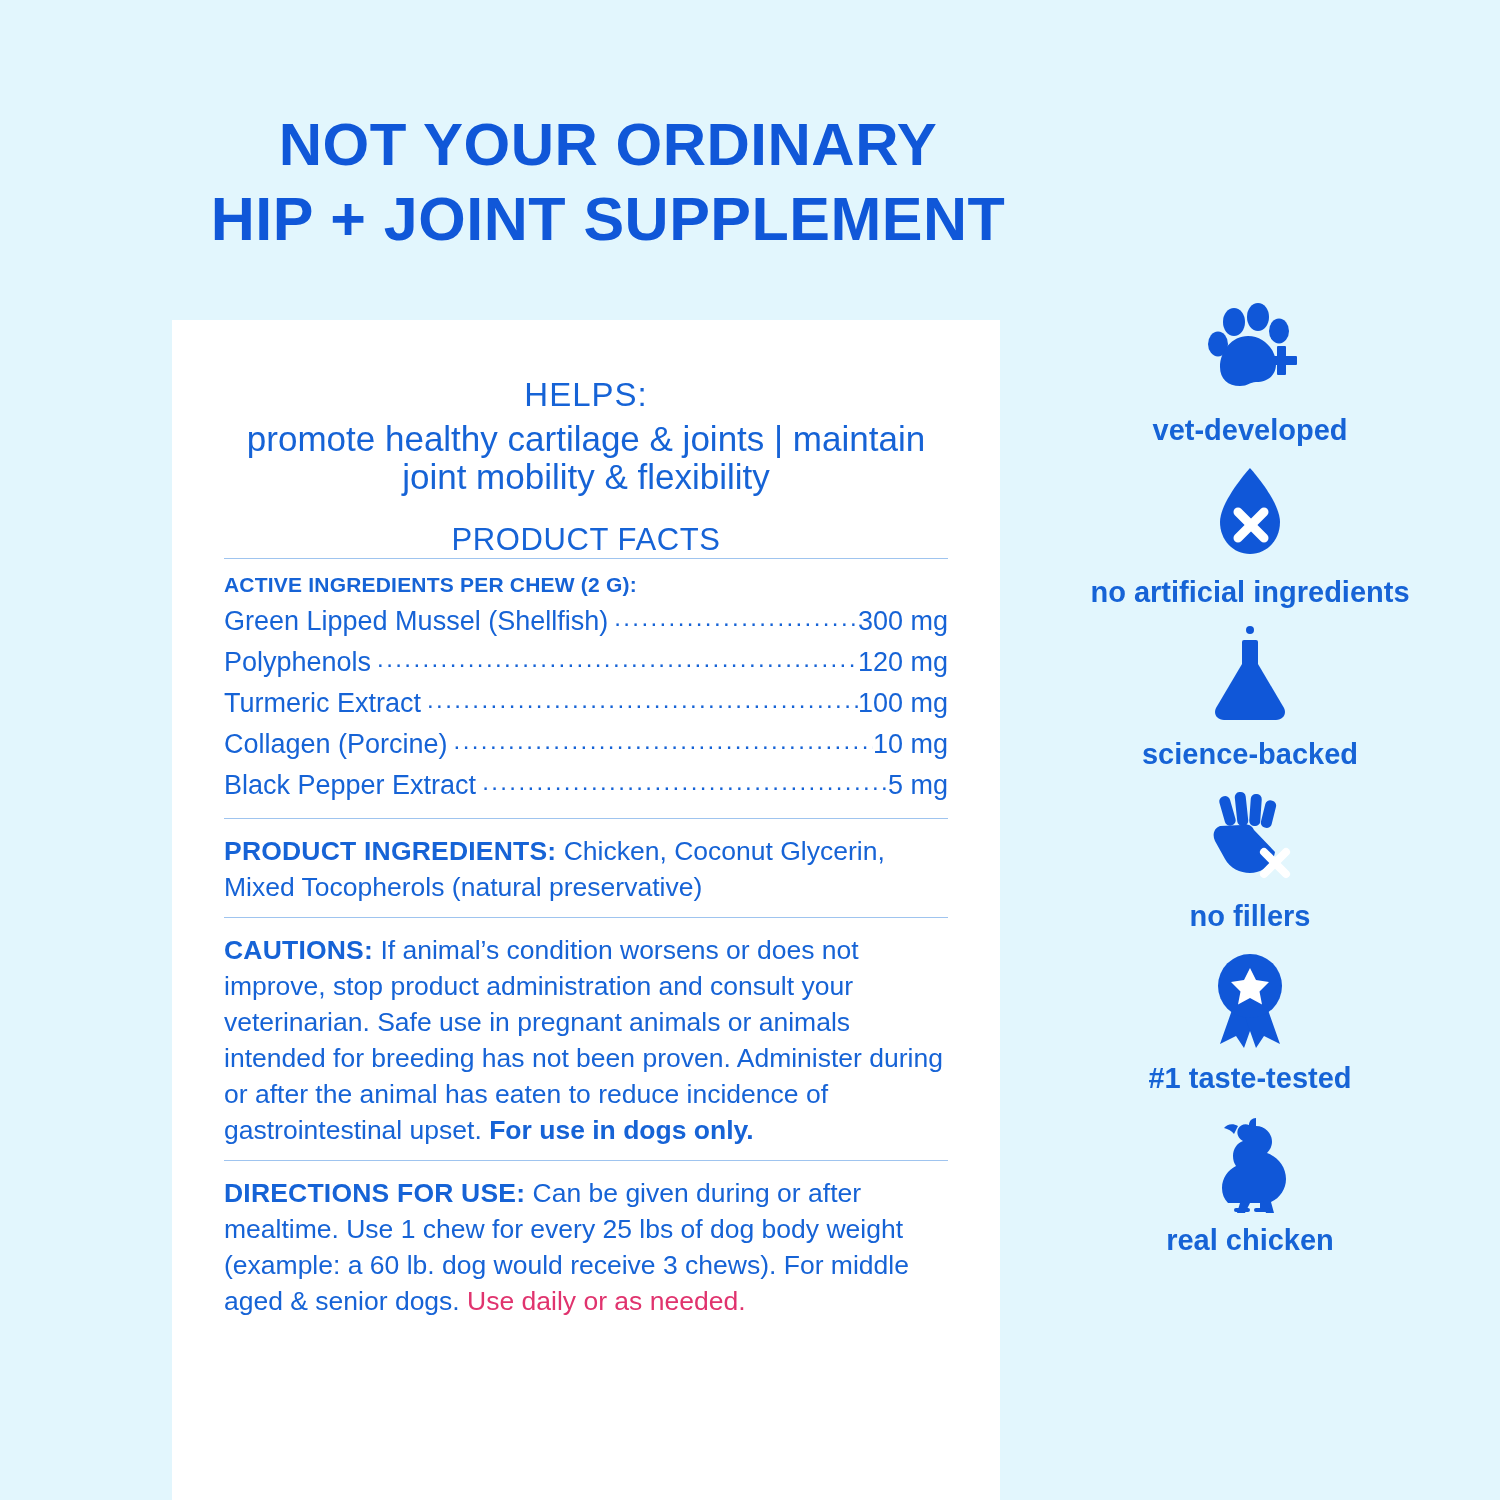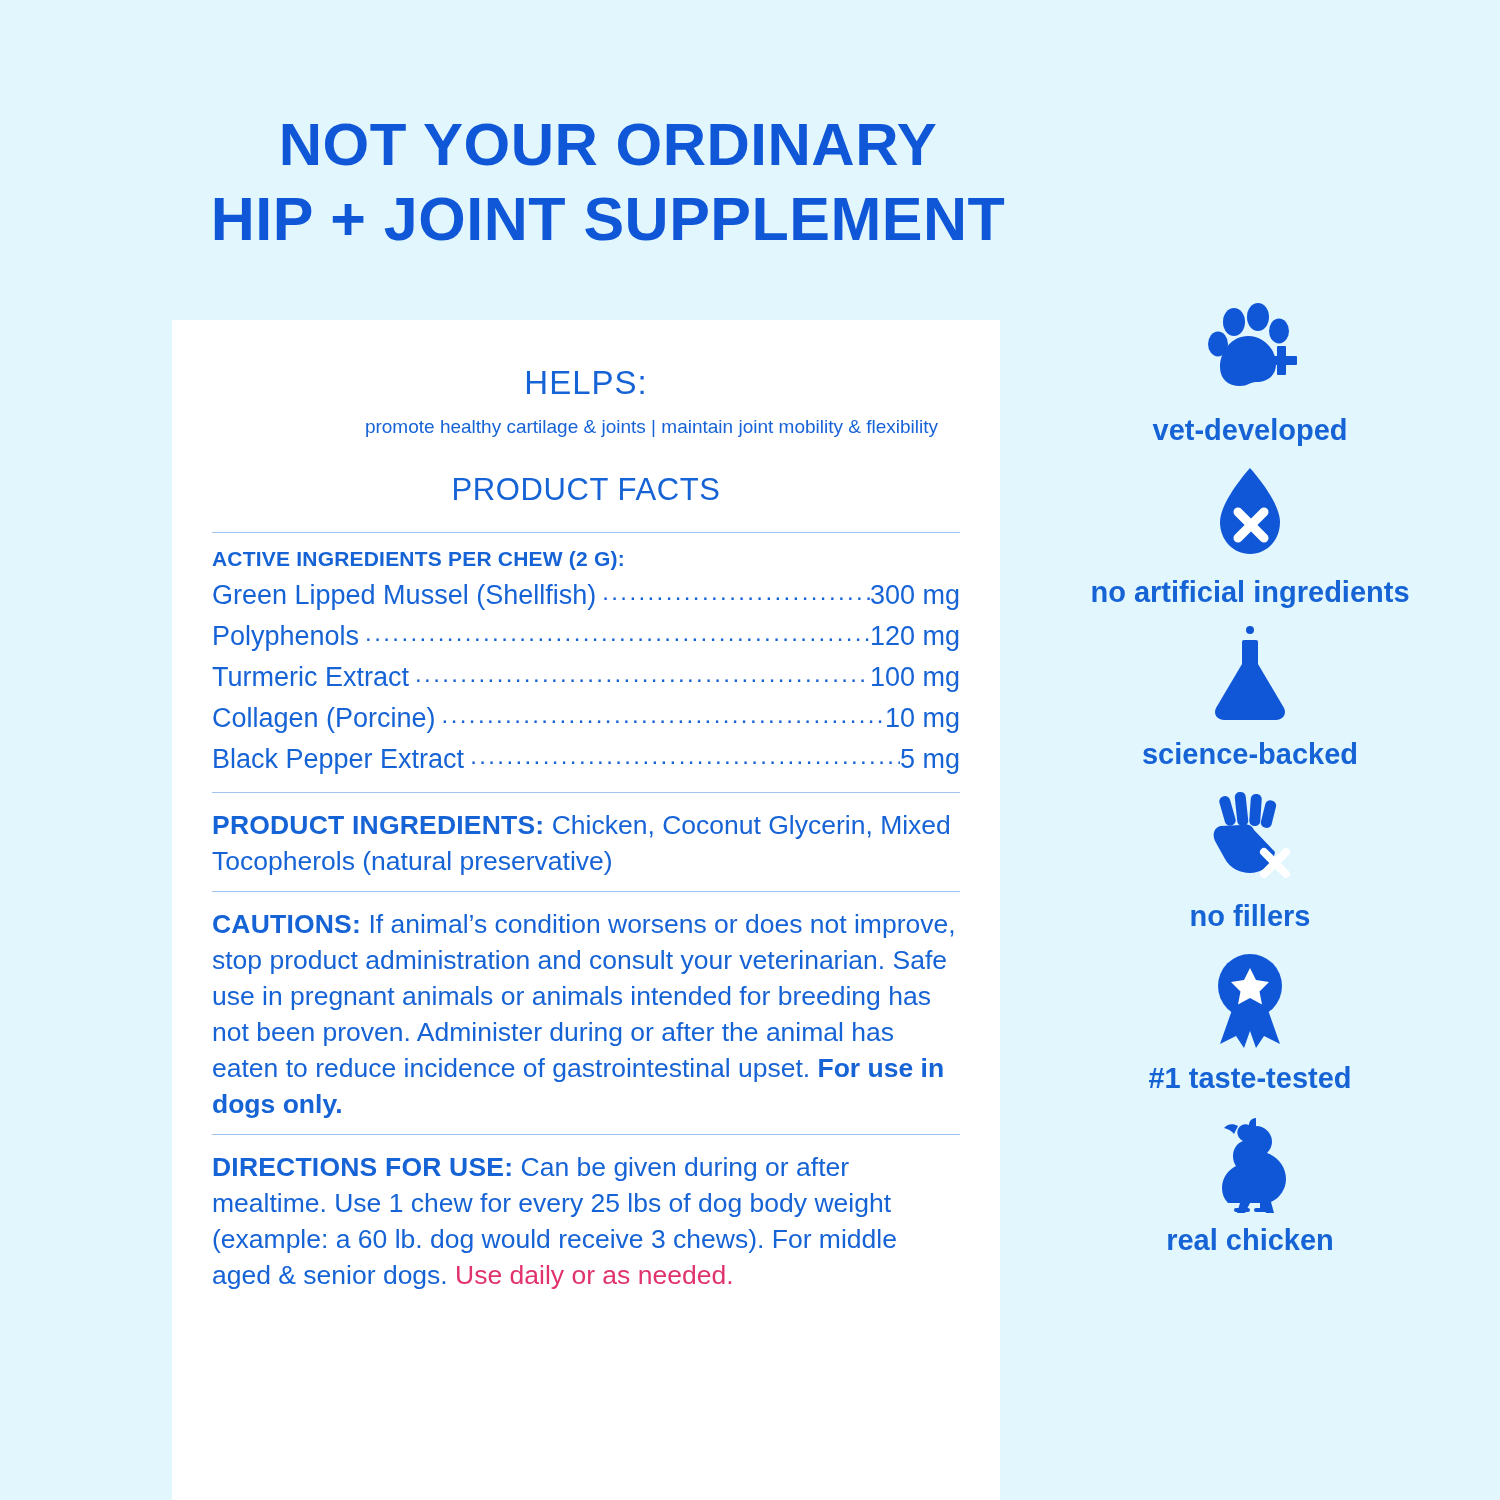--- a/index.html
+++ b/index.html
@@ -39,46 +39,46 @@
 
   
   .panel {
     position: absolute;
     left: 172px;
     top: 320px;
     width: 828px;
     height: 1180px;
     background: #ffffff;
     box-sizing: border-box;
-    padding: 4px;
+    padding: 16px;
   }
   .panel-inner {
     padding: 34px 36px 20px 36px;
   }
   .helps-title {
     text-align: center;
     font-size: 33px;
     color: #1663d6;
     letter-spacing: 1px;
     margin: 6px 0 6px 0;
   }
   .helps-text {
-    text-align: right;
-    font-size: 19px;
+    text-align: center;
+    font-size: 35px;
     line-height: 38px;
     color: #1663d6;
     margin: 0 22px;
   }
   .product-facts {
     text-align: center;
     font-size: 31px;
     letter-spacing: 0.6px;
     color: #1663d6;
     margin-top: 26px;
-    margin-bottom: 24px;
+    margin-bottom: 0;
   }
   .rule {
     border: none;
     border-top: 1.6px solid #9fc4ef;
     margin: 0 0 0 0;
   }
   .sec {
     padding: 14px 0 12px 0;
   }
   .sec-title {

